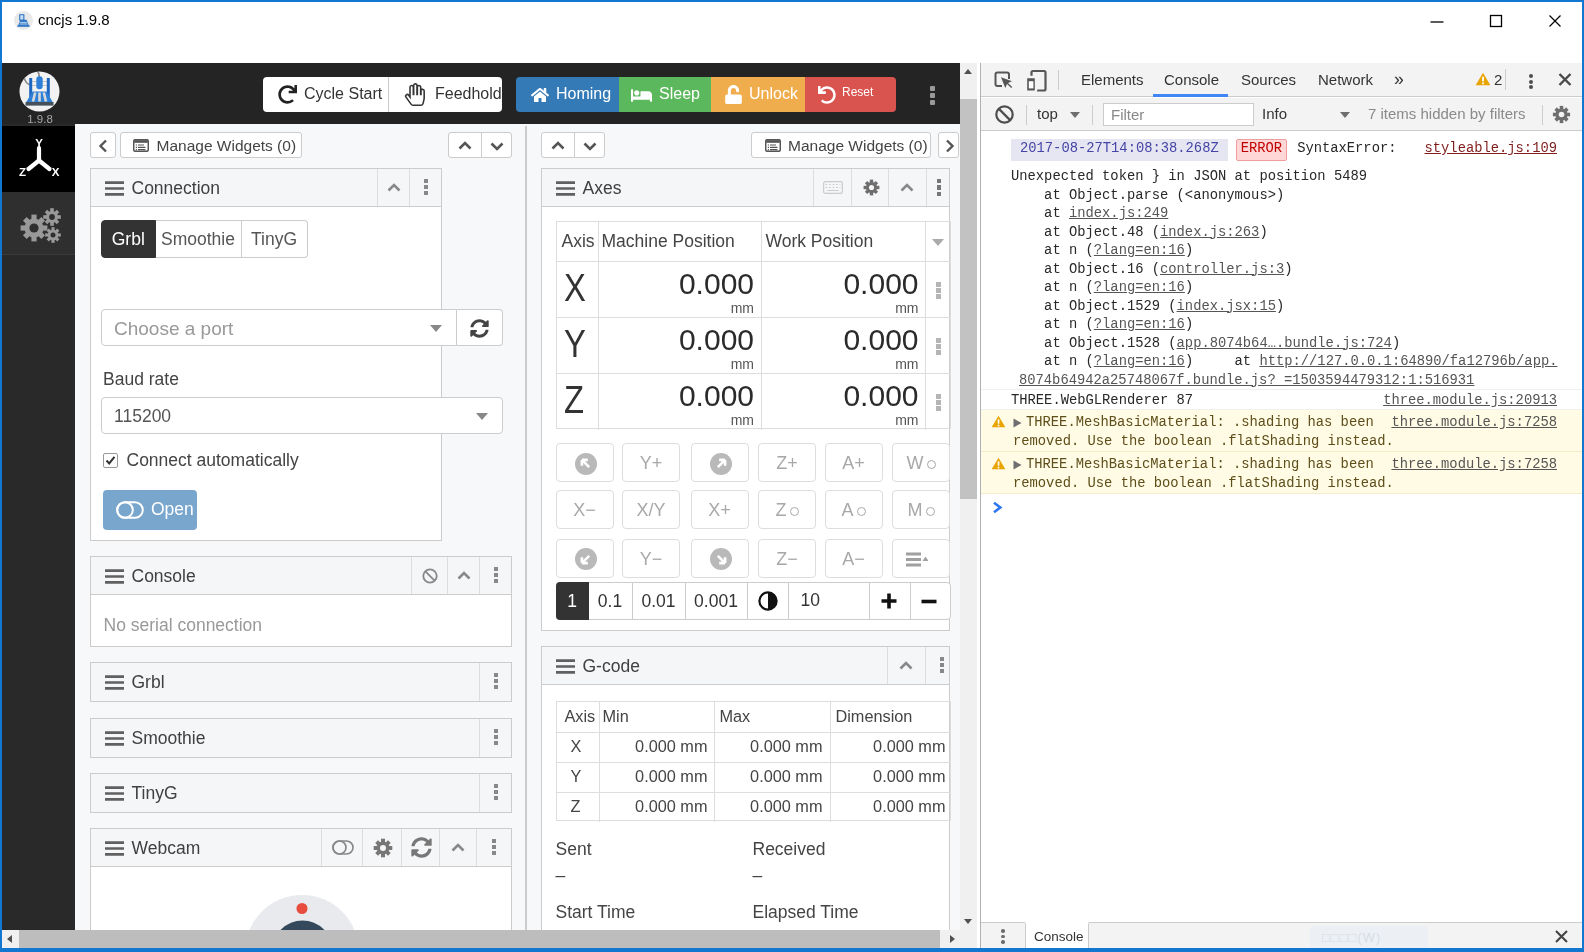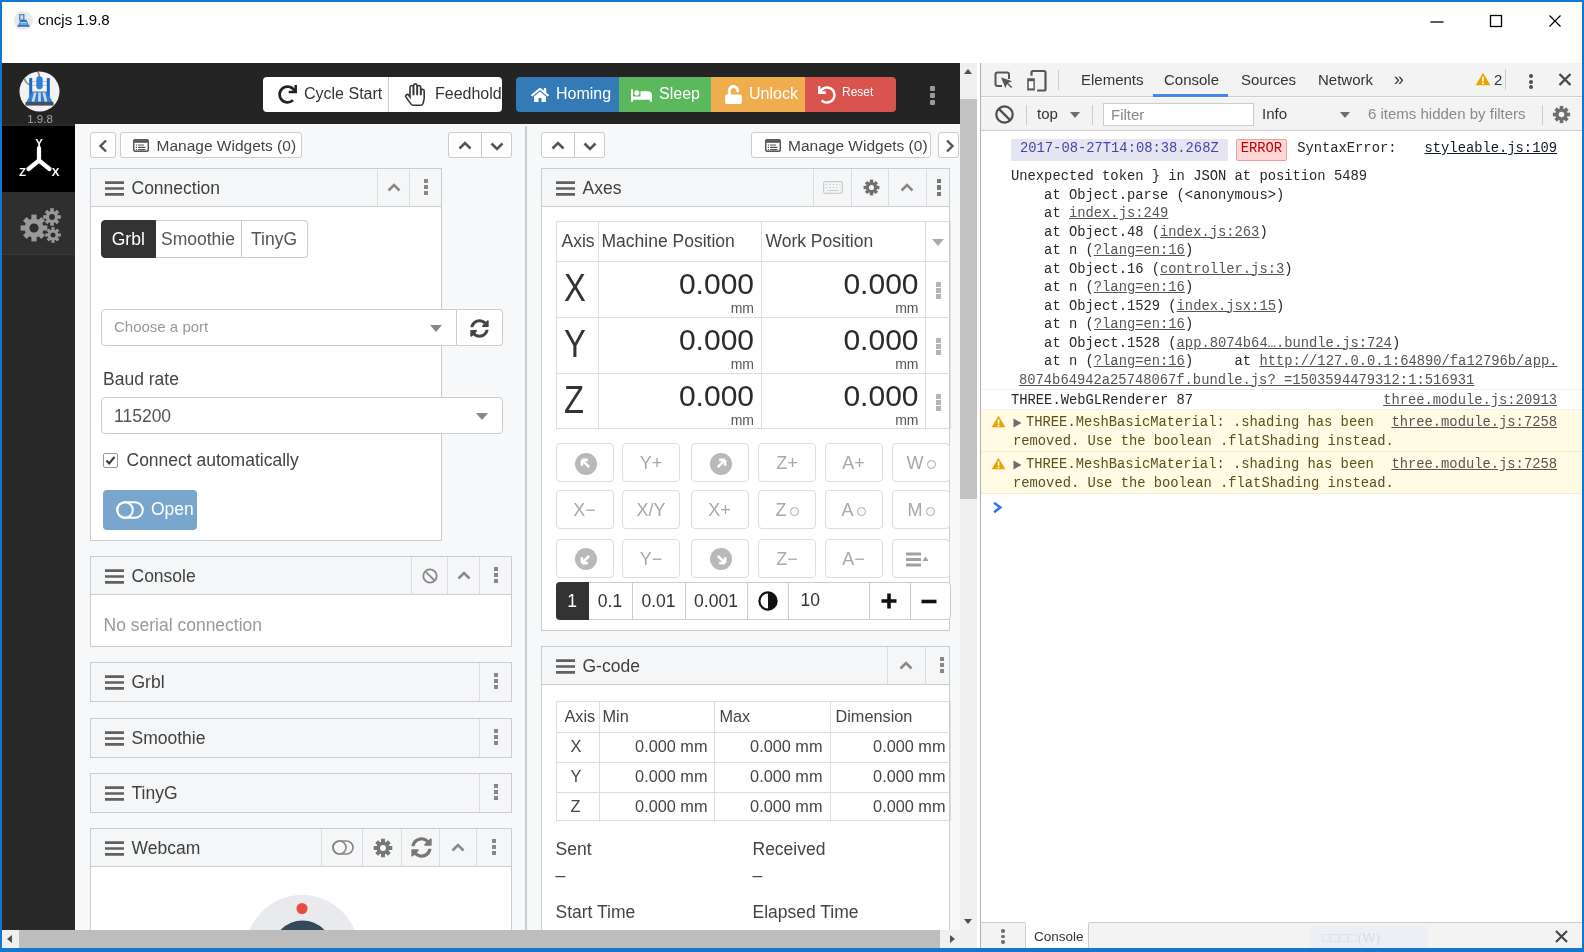--- a/index.html
+++ b/index.html
@@ -211,21 +211,21 @@
           <div style="position:absolute;left:14px;top:22px;width:4px;height:4px;background:#888;"></div>
         </div>
       </div>
 
       <div style="position:absolute;left:10.5px;top:51px;width:54.5px;height:38px;background:#333;border:1px solid #333;border-radius:4px 0 0 4px;color:#fff;font-size:17.5px;text-align:center;line-height:37px;">Grbl</div>
       <div style="position:absolute;left:65px;top:51px;width:86px;height:38px;background:#fff;border:1px solid #ccc;border-left:none;font-size:17.5px;color:#555;text-align:center;line-height:37px;">Smoothie</div>
       <div style="position:absolute;left:151px;top:51px;width:66px;height:38px;background:#fff;border:1px solid #ccc;border-left:none;border-radius:0 4px 4px 0;font-size:17.5px;color:#555;text-align:center;line-height:37px;">TinyG</div>
       <div style="position:absolute;left:12.5px;top:107px;font-size:17.5px;color:#444;margin-top:43px;">Port</div>
 
       <div style="position:absolute;left:10.5px;top:140px;width:356px;height:37px;border:1px solid #ccc;border-radius:4px 0 0 4px;background:#fff;">
-        <span style="position:absolute;left:12px;top:8px;font-size:15px;color:#999;">Choose a port</span>
+        <span style="position:absolute;left:12px;top:8px;font-size:19px;color:#999;">Choose a port</span>
         <div style="position:absolute;right:14px;top:15px;width:0;height:0;border-left:6px solid transparent;border-right:6px solid transparent;border-top:7px solid #888;"></div>
       </div>
       <div style="position:absolute;left:366.5px;top:140px;width:46px;height:37px;border:1px solid #ccc;border-left:none;border-radius:0 4px 4px 0;background:#fff;">
         <svg style="position:absolute;left:13px;top:9px;" width="19" height="19" viewBox="0 0 512 512">
             <path fill="#444" d="M370.72 133.28C339.458 104.008 298.888 87.962 255.848 88c-77.458.068-144.328 53.178-162.791 126.85-1.344 5.363-6.122 9.15-11.651 9.15H24.103c-7.498 0-13.194-6.807-11.807-14.176C33.933 94.924 134.813 8 256 8c66.448 0 126.791 26.136 171.315 68.685L463.03 40.97C478.149 25.851 504 36.559 504 57.941V192c0 13.255-10.745 24-24 24H345.941c-21.382 0-32.09-25.851-16.971-40.971l41.75-41.749zM32 296h134.059c21.382 0 32.09 25.851 16.971 40.971l-41.75 41.75c31.262 29.273 71.835 45.319 114.876 45.28 77.418-.07 144.315-53.144 162.787-126.849 1.344-5.363 6.122-9.15 11.651-9.15h57.304c7.498 0 13.194 6.807 11.807 14.176C478.067 417.076 377.187 504 256 504c-66.448 0-126.791-26.136-171.315-68.685L48.97 471.03C33.851 486.149 8 475.441 8 454.059V320c0-13.255 10.745-24 24-24z"></path>
           </svg>
       </div>
       <div style="position:absolute;left:12.5px;top:200px;font-size:17.5px;color:#444;">Baud rate</div>
       <div style="position:absolute;left:10.5px;top:228px;width:402px;height:37px;border:1px solid #ccc;border-radius:4px;background:#fff;">
         <span style="position:absolute;left:12px;top:8px;font-size:17.5px;color:#555;">115200</span>
@@ -693,41 +693,41 @@
         </svg>
       <div style="position:absolute;left:45px;top:7px;width:1px;height:20px;background:#ccc;"></div>
       <span style="position:absolute;left:56px;top:7px;font-size:15px;color:#333;">top</span>
       <div style="position:absolute;left:89px;top:14px;width:0;height:0;border-left:5px solid transparent;border-right:5px solid transparent;border-top:6px solid #6e6e6e;"></div>
       <div style="position:absolute;left:111px;top:7px;width:1px;height:20px;background:#ccc;"></div>
       <div style="position:absolute;left:122px;top:5px;width:151px;height:23px;background:#fff;border:1px solid #ccc;">
         <span style="position:absolute;left:7px;top:2px;font-size:15px;color:#888;">Filter</span>
       </div>
       <span style="position:absolute;left:281px;top:7px;font-size:15px;color:#333;">Info</span>
       <div style="position:absolute;left:359px;top:14px;width:0;height:0;border-left:5px solid transparent;border-right:5px solid transparent;border-top:6px solid #6e6e6e;"></div>
-      <span style="position:absolute;left:387px;top:7px;font-size:15px;color:#8a8a8a;">6 items hidden by filters</span>
+      <span style="position:absolute;left:387px;top:7px;font-size:15px;color:#8a8a8a;">7 items hidden by filters</span>
       <div style="position:absolute;left:561px;top:7px;width:1px;height:20px;background:#ccc;"></div>
       <svg style="position:absolute;left:571px;top:7px;" width="19" height="19" viewBox="0 0 19 19">
           <g fill="#6e6e6e" transform="translate(9.5,9.5)">
             <circle r="6"></circle>
             <g>
               <rect x="-1.8" y="-8.6" width="3.6" height="17.2"></rect>
               <rect x="-8.6" y="-1.8" width="17.2" height="3.6"></rect>
               <g transform="rotate(45)">
                 <rect x="-1.8" y="-8.3" width="3.6" height="16.6"></rect>
                 <rect x="-8.3" y="-1.8" width="16.6" height="3.6"></rect>
               </g>
             </g>
             <circle r="2.8" fill="#f3f3f3"></circle>
           </g>
         </svg>
     </div>
     <div id="dtconsole" class="mono" style="position:absolute;left:0;top:68px;width:601px;height:791px;background:#fff;font-size:13.8px;color:#282828;line-height:18.5px;">
         <div style="position:absolute;left:0;top:0;width:601px;height:259px;border-bottom:1px solid #f0f0f0;">
 <div style="position:absolute;left:30px;top:8px;height:21px;"><span style="display:inline-block;background:#e6e6f2;color:#4545a8;padding:1px 9px 2px 9px;">2017-08-27T14:08:38.268Z</span><span style="display:inline-block;background:#ffd7d7;color:#c00000;border:1px solid #f29d9d;border-radius:2px;padding:0px 4px 1px 4px;margin-left:8px;">ERROR</span><span style="margin-left:10px;color:#282828;">SyntaxError:</span></div>
-<span style="position:absolute;right:25px;top:9px;color:#0f172a;text-decoration:underline;margin-left:11px;">styleable.js:109</span>
+<span style="position:absolute;right:25px;top:9px;color:#7f1d1d;text-decoration:underline;margin-left:11px;">styleable.js:109</span>
 <div style="position:absolute;left:30px;top:37.0px;white-space:pre;"><span>Unexpected token } in JSON at position 5489</span></div>
 <div style="position:absolute;left:30px;top:55.5px;white-space:pre;"><span>    at Object.parse (&lt;anonymous&gt;)</span></div>
 <div style="position:absolute;left:30px;top:74.0px;white-space:pre;"><span>    at </span><span style="color:#555;text-decoration:underline;">index.js:249</span></div>
 <div style="position:absolute;left:30px;top:92.5px;white-space:pre;"><span>    at Object.48 (</span><span style="color:#555;text-decoration:underline;">index.js:263</span><span>)</span></div>
 <div style="position:absolute;left:30px;top:111.0px;white-space:pre;"><span>    at n (</span><span style="color:#555;text-decoration:underline;">?lang=en:16</span><span>)</span></div>
 <div style="position:absolute;left:30px;top:129.5px;white-space:pre;"><span>    at Object.16 (</span><span style="color:#555;text-decoration:underline;">controller.js:3</span><span>)</span></div>
 <div style="position:absolute;left:30px;top:148.0px;white-space:pre;"><span>    at n (</span><span style="color:#555;text-decoration:underline;">?lang=en:16</span><span>)</span></div>
 <div style="position:absolute;left:30px;top:166.5px;white-space:pre;font-family:Liberation Mono, monospace;"><span>    at Object.1529 (</span><span style="color:#555;text-decoration:underline;">index.jsx:15</span><span>)</span></div>
 <div style="position:absolute;left:30px;top:185.0px;white-space:pre;"><span>    at n (</span><span style="color:#555;text-decoration:underline;">?lang=en:16</span><span>)</span></div>
 <div style="position:absolute;left:30px;top:203.5px;white-space:pre;"><span>    at Object.1528 (</span><span style="color:#555;text-decoration:underline;">app.8074b64….bundle.js:724</span><span>)</span></div>

